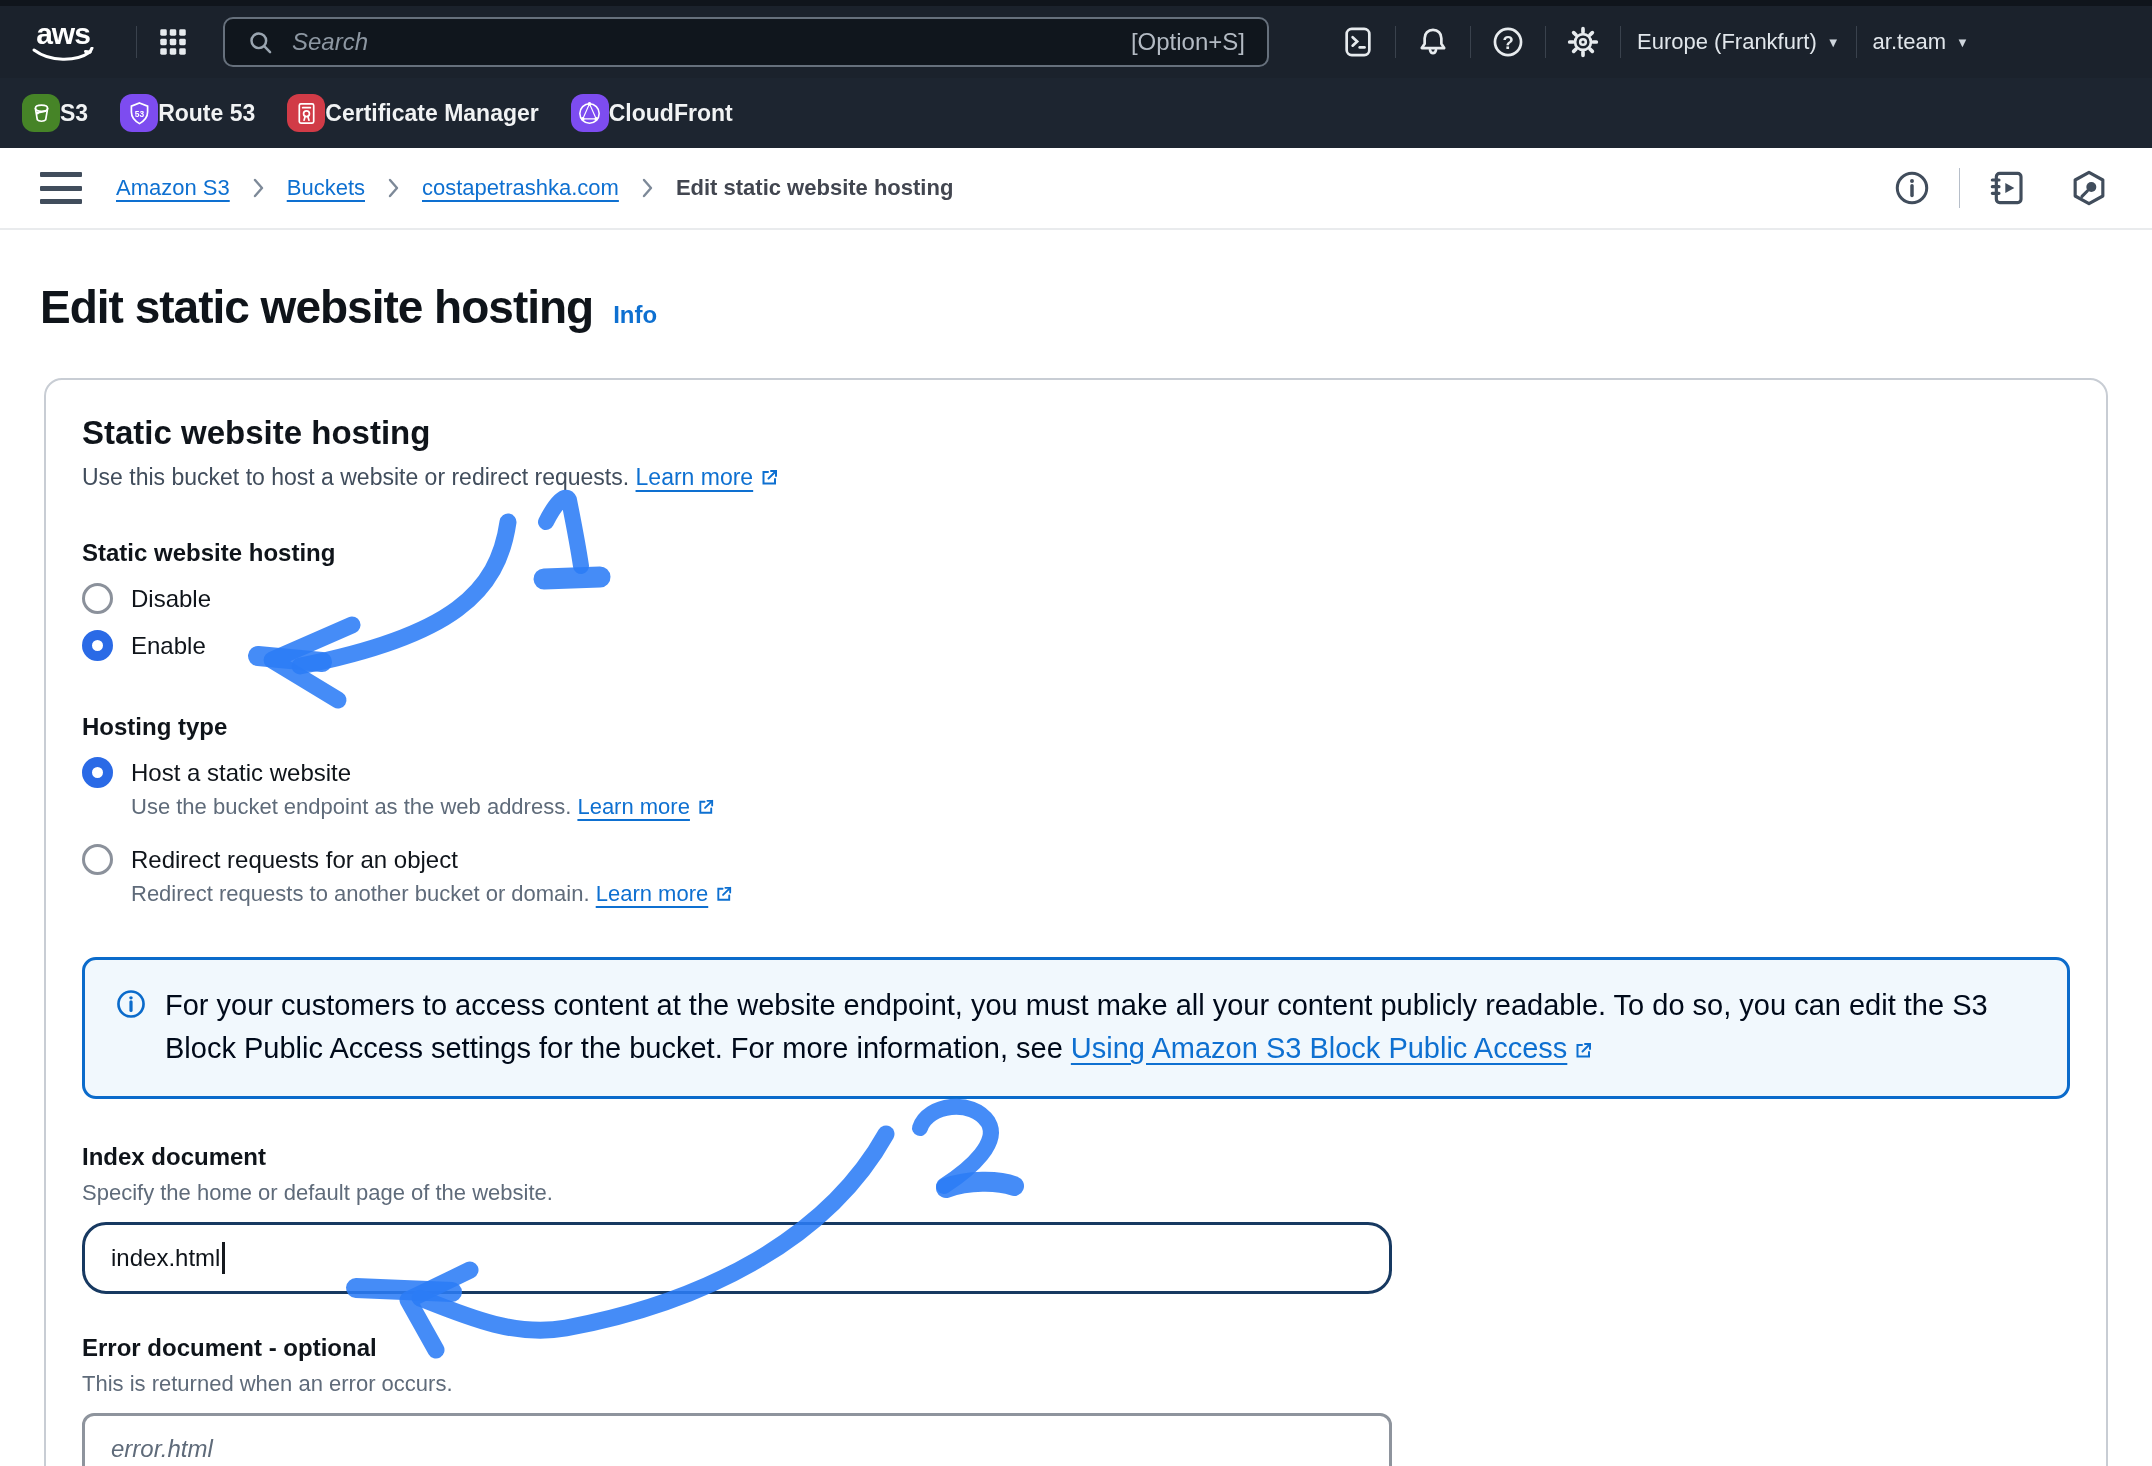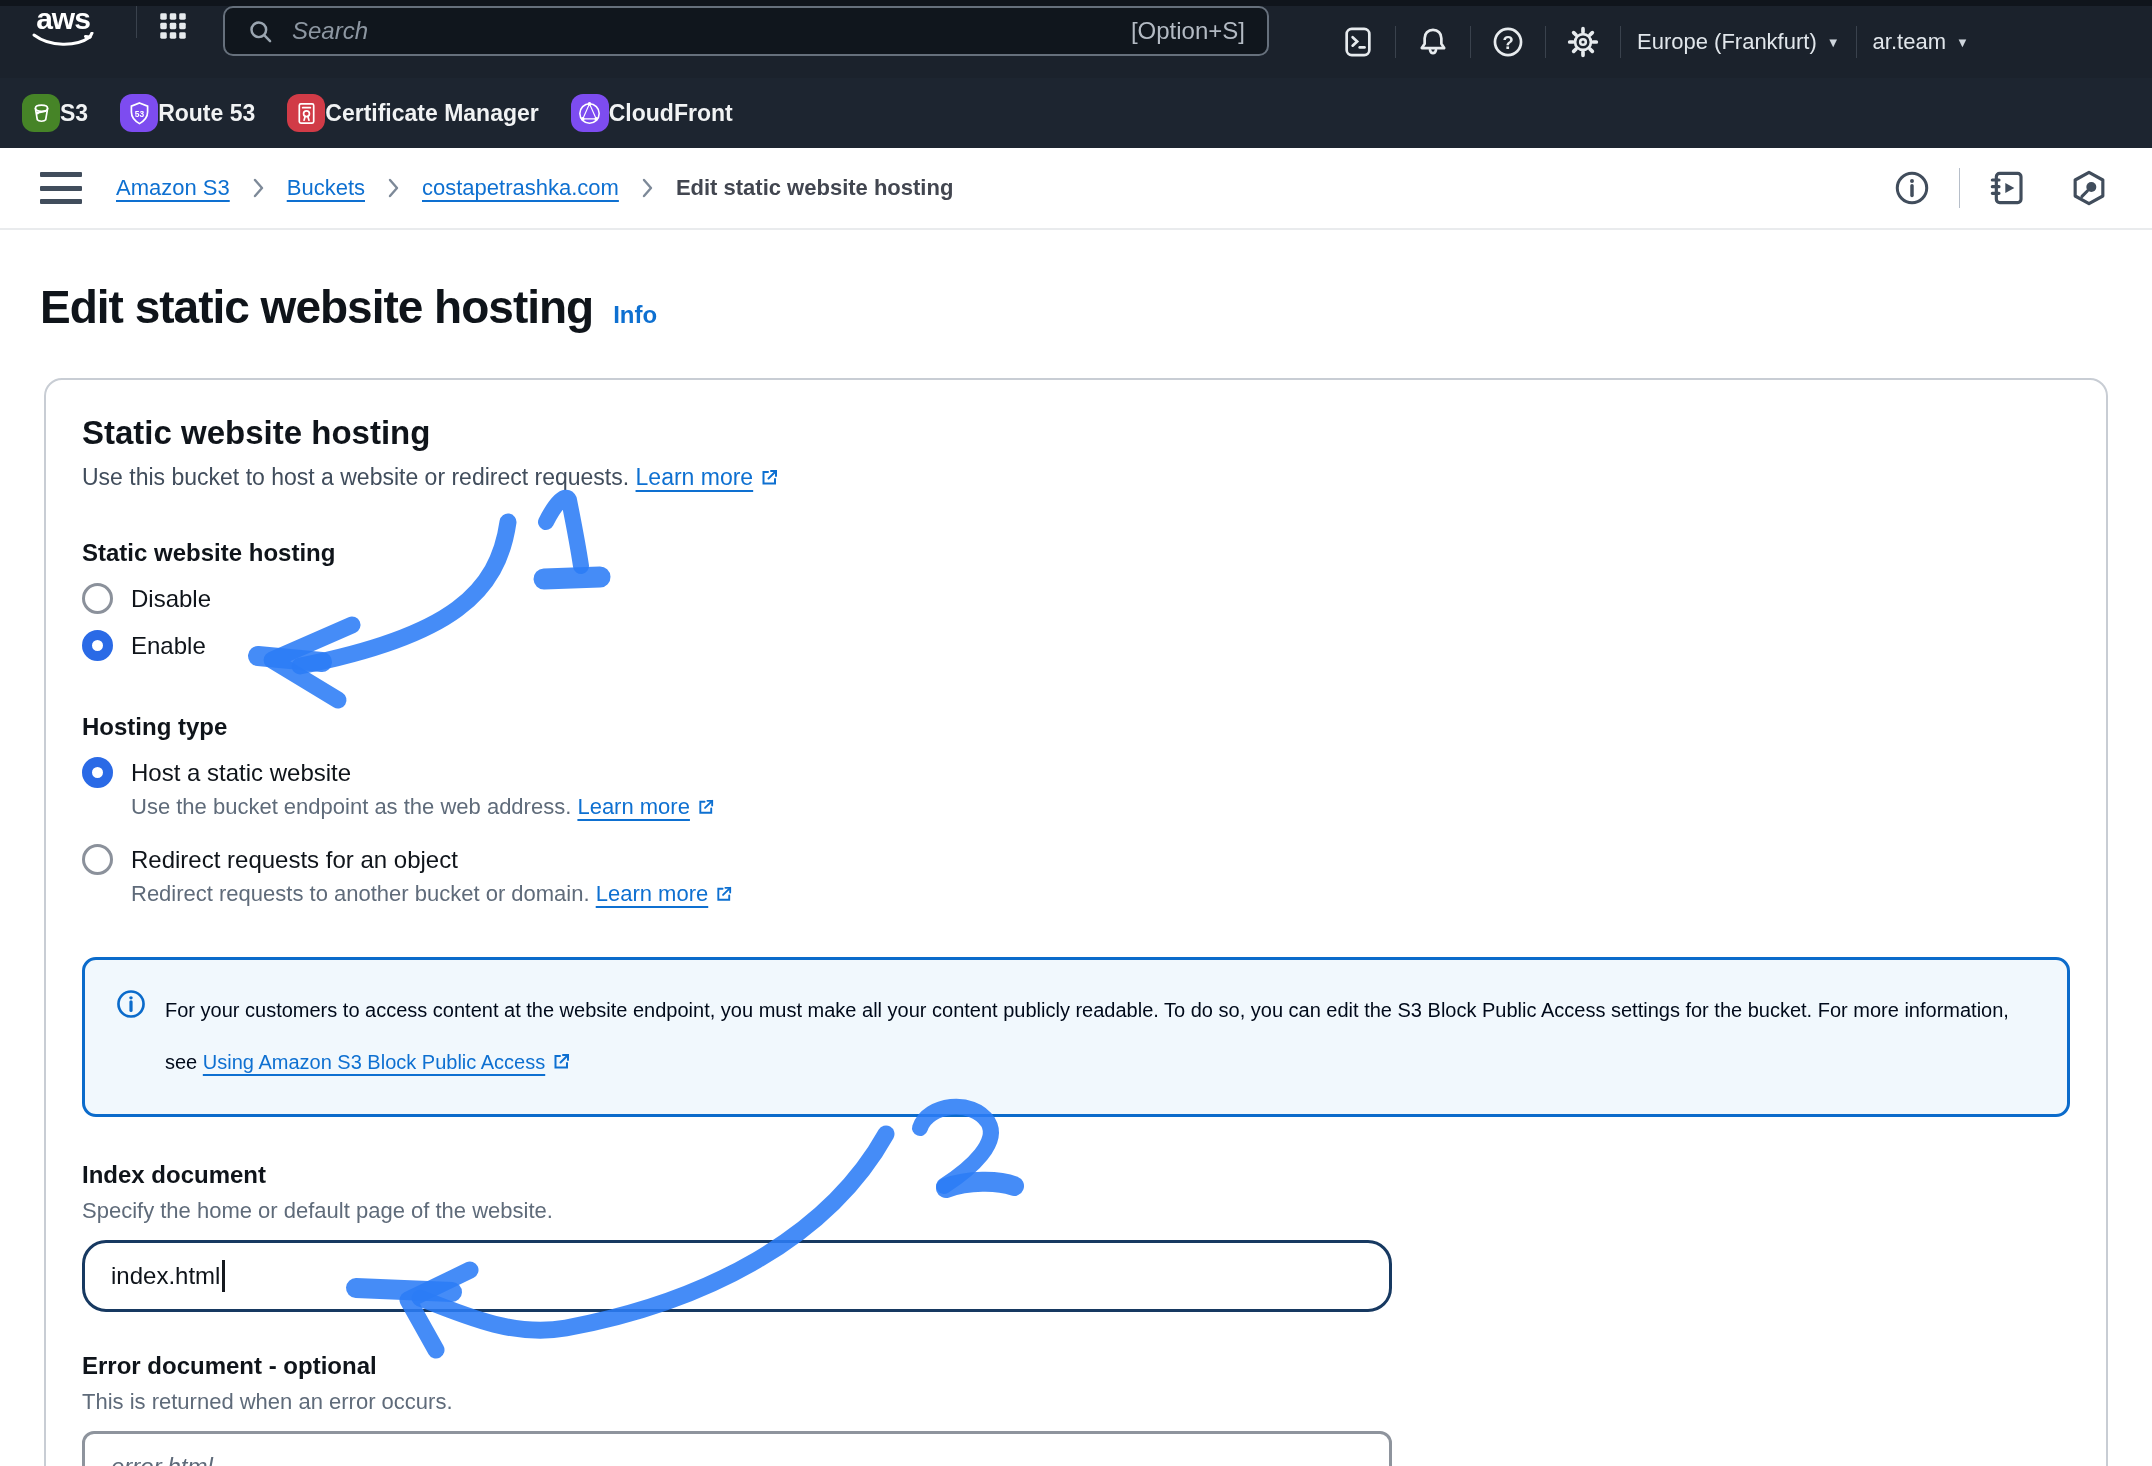--- a/index.html
+++ b/index.html
@@ -5,21 +5,21 @@
   :root{ --ann:#2b7cf6; --link:#0e70d1; --dark:#0f141a; --gray:#5f6b7a; }
   *{box-sizing:border-box}
   html,body{margin:0;padding:0}
   body{
     width:2152px;height:1466px;overflow:hidden;position:relative;
     background:#fff;font-family:"Liberation Sans",sans-serif;color:var(--dark);
   }
   
   .topnav{
     height:78px;background:#1b222c;border-top:6px solid #10151c;
-    display:flex;padding:0 28px;color:#e7ebee;
+    display:flex;align-items:center;padding:0 28px;color:#e7ebee;
   }
   .aws-logo{display:flex;flex-direction:column;align-items:center;width:70px;margin-right:22px}
   .aws-logo .aws-word{font-size:30px;font-weight:700;letter-spacing:-1px;line-height:26px;color:#fff}
   .nav-divider{width:1px;height:32px;background:#3a424d;margin:0 16px;flex:0 0 auto}
   .grid-btn{width:40px;height:40px;display:flex;align-items:center;justify-content:center;cursor:pointer}
   .searchbox{
     width:1046px;height:50px;margin-left:30px;background:#10161d;border:2px solid #66707c;
     border-radius:10px;display:flex;align-items:center;padding:0 22px;gap:16px;
   }
   .searchbox input{
@@ -67,21 +67,21 @@
   .radio{width:31px;height:31px;border-radius:50%;flex:0 0 auto;background:#fff}
   .radio.off{border:3px solid #8b919b}
   .radio.on{border:10px solid #2a6ae6}
   .radio-label{font-size:24px;color:#0f141a}
   .radio-desc{margin:6px 0 22px 49px;font-size:22px;color:var(--gray)}
   
   .alert{
     margin-top:48px;border:3px solid #0b6bcb;border-radius:14px;background:#f1f8fd;
     padding:24px 30px;display:flex;gap:18px;align-items:flex-start;
   }
-  .alert-text{font-size:20px;color:#000a1a;line-height:52px}
+  .alert-text{font-size:29px;color:#000a1a;line-height:43px}
   
   .field-desc{font-size:22px;color:var(--gray);margin-top:9px}
   .textbox{
     width:1310px;height:72px;border-radius:24px;margin-top:16px;background:#fff;
     display:flex;align-items:center;padding:0 26px;font-size:24px;color:#0f141a;
   }
   .textbox.focused{border:3px solid #173961}
   .caret-bar{display:inline-block;width:3px;height:32px;background:#16191f;margin-left:2px}
   input.plain{
     width:1310px;height:72px;border-radius:12px;margin-top:16px;border:3px solid #8e949d;

